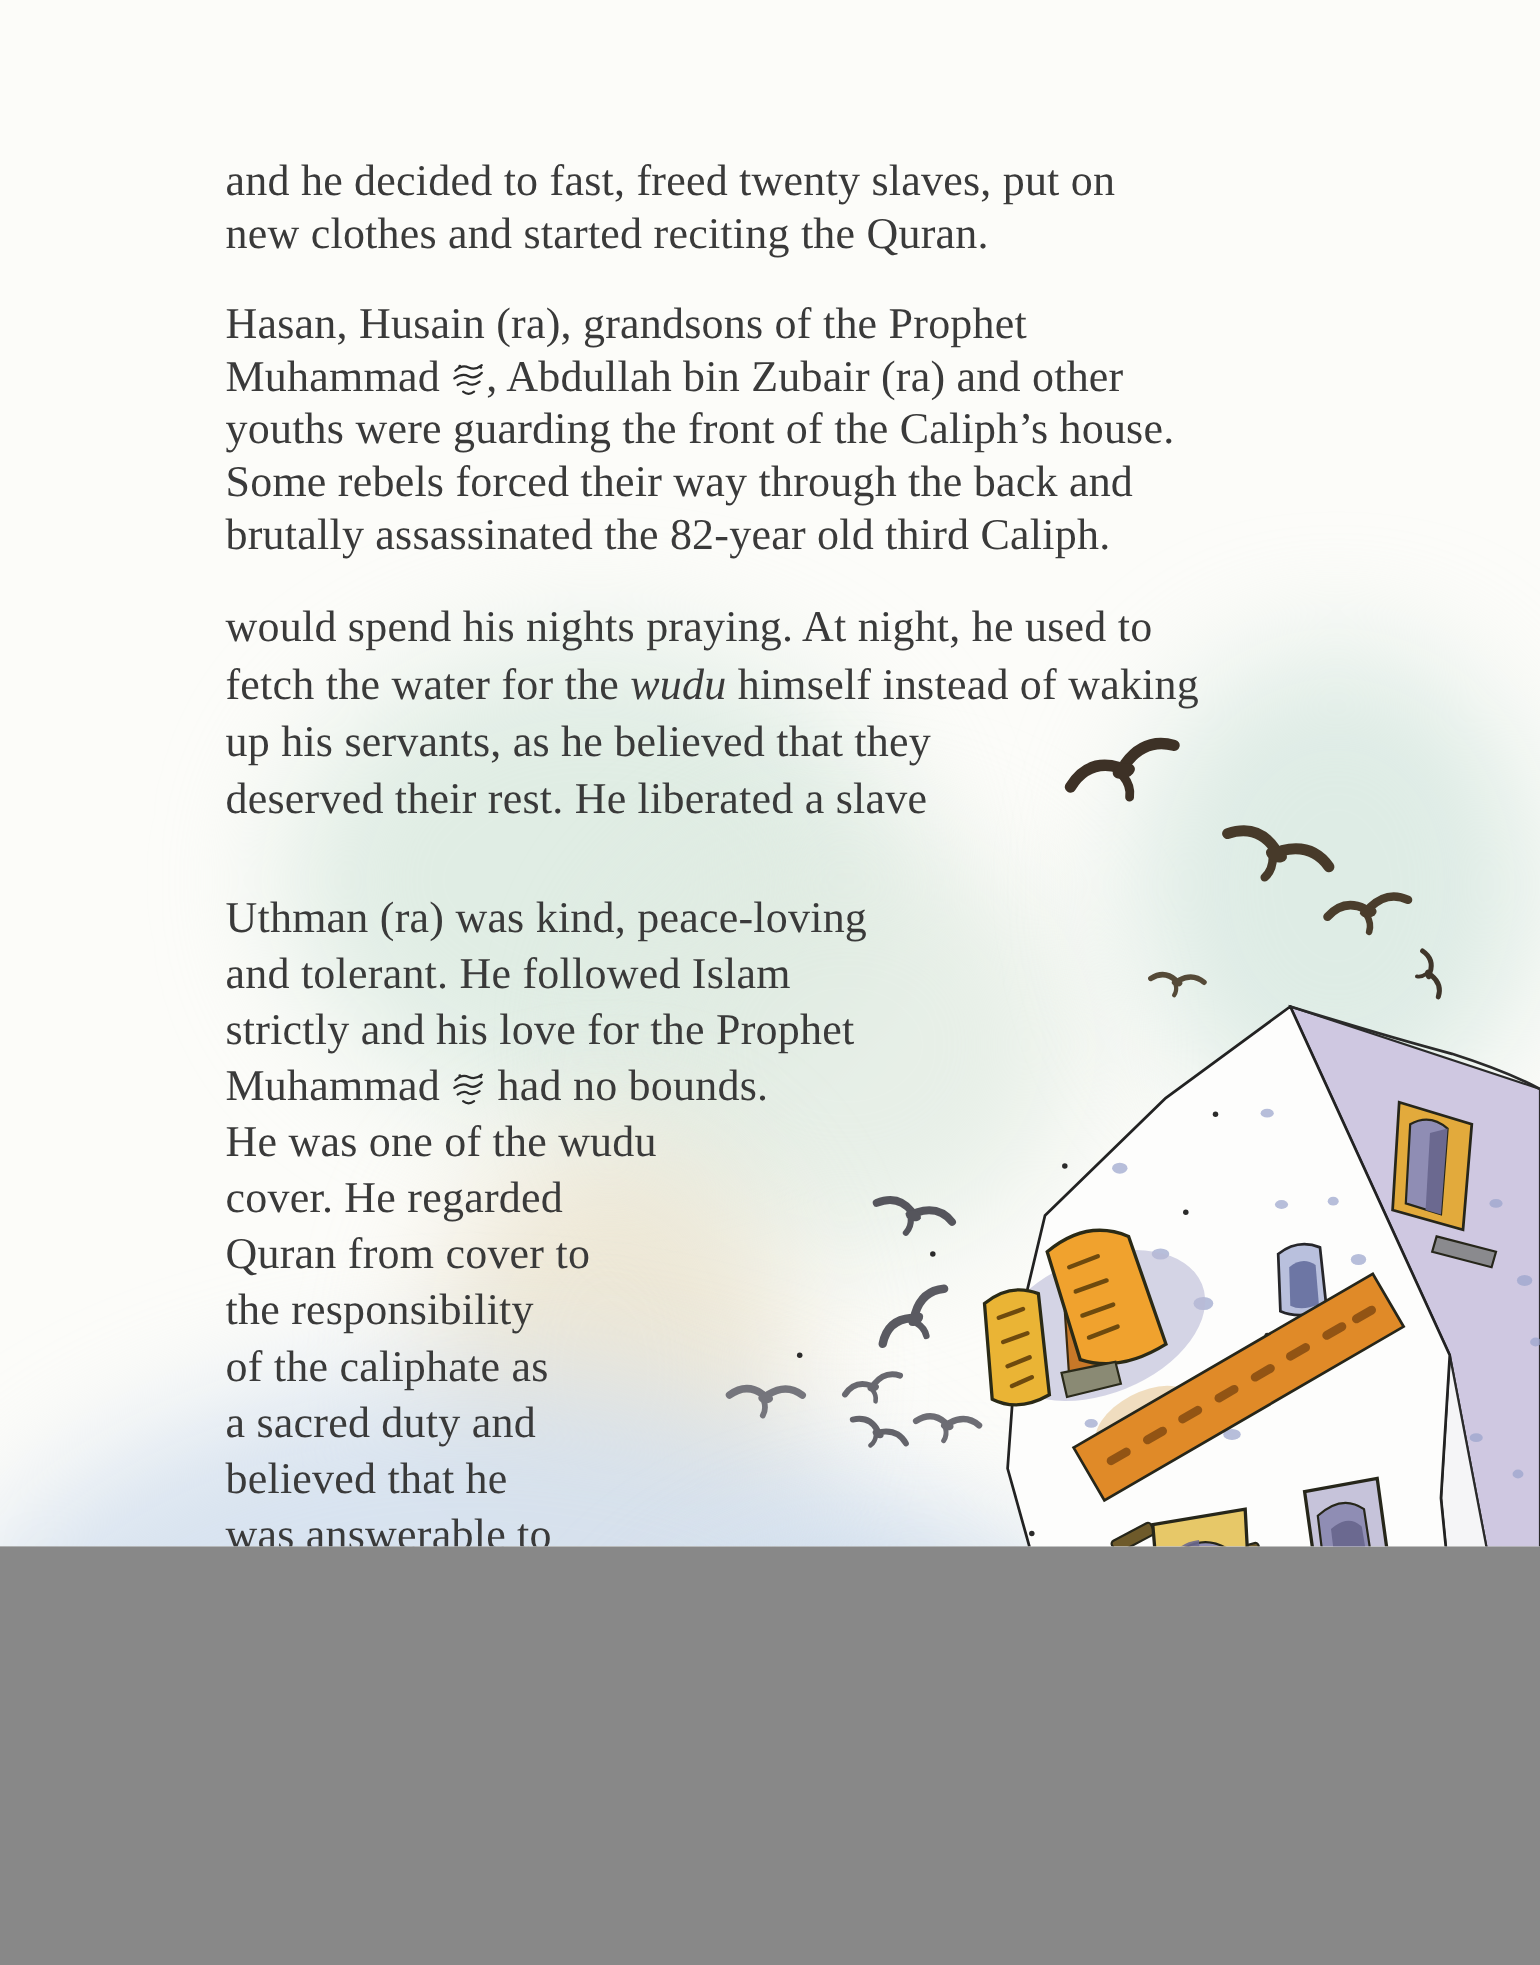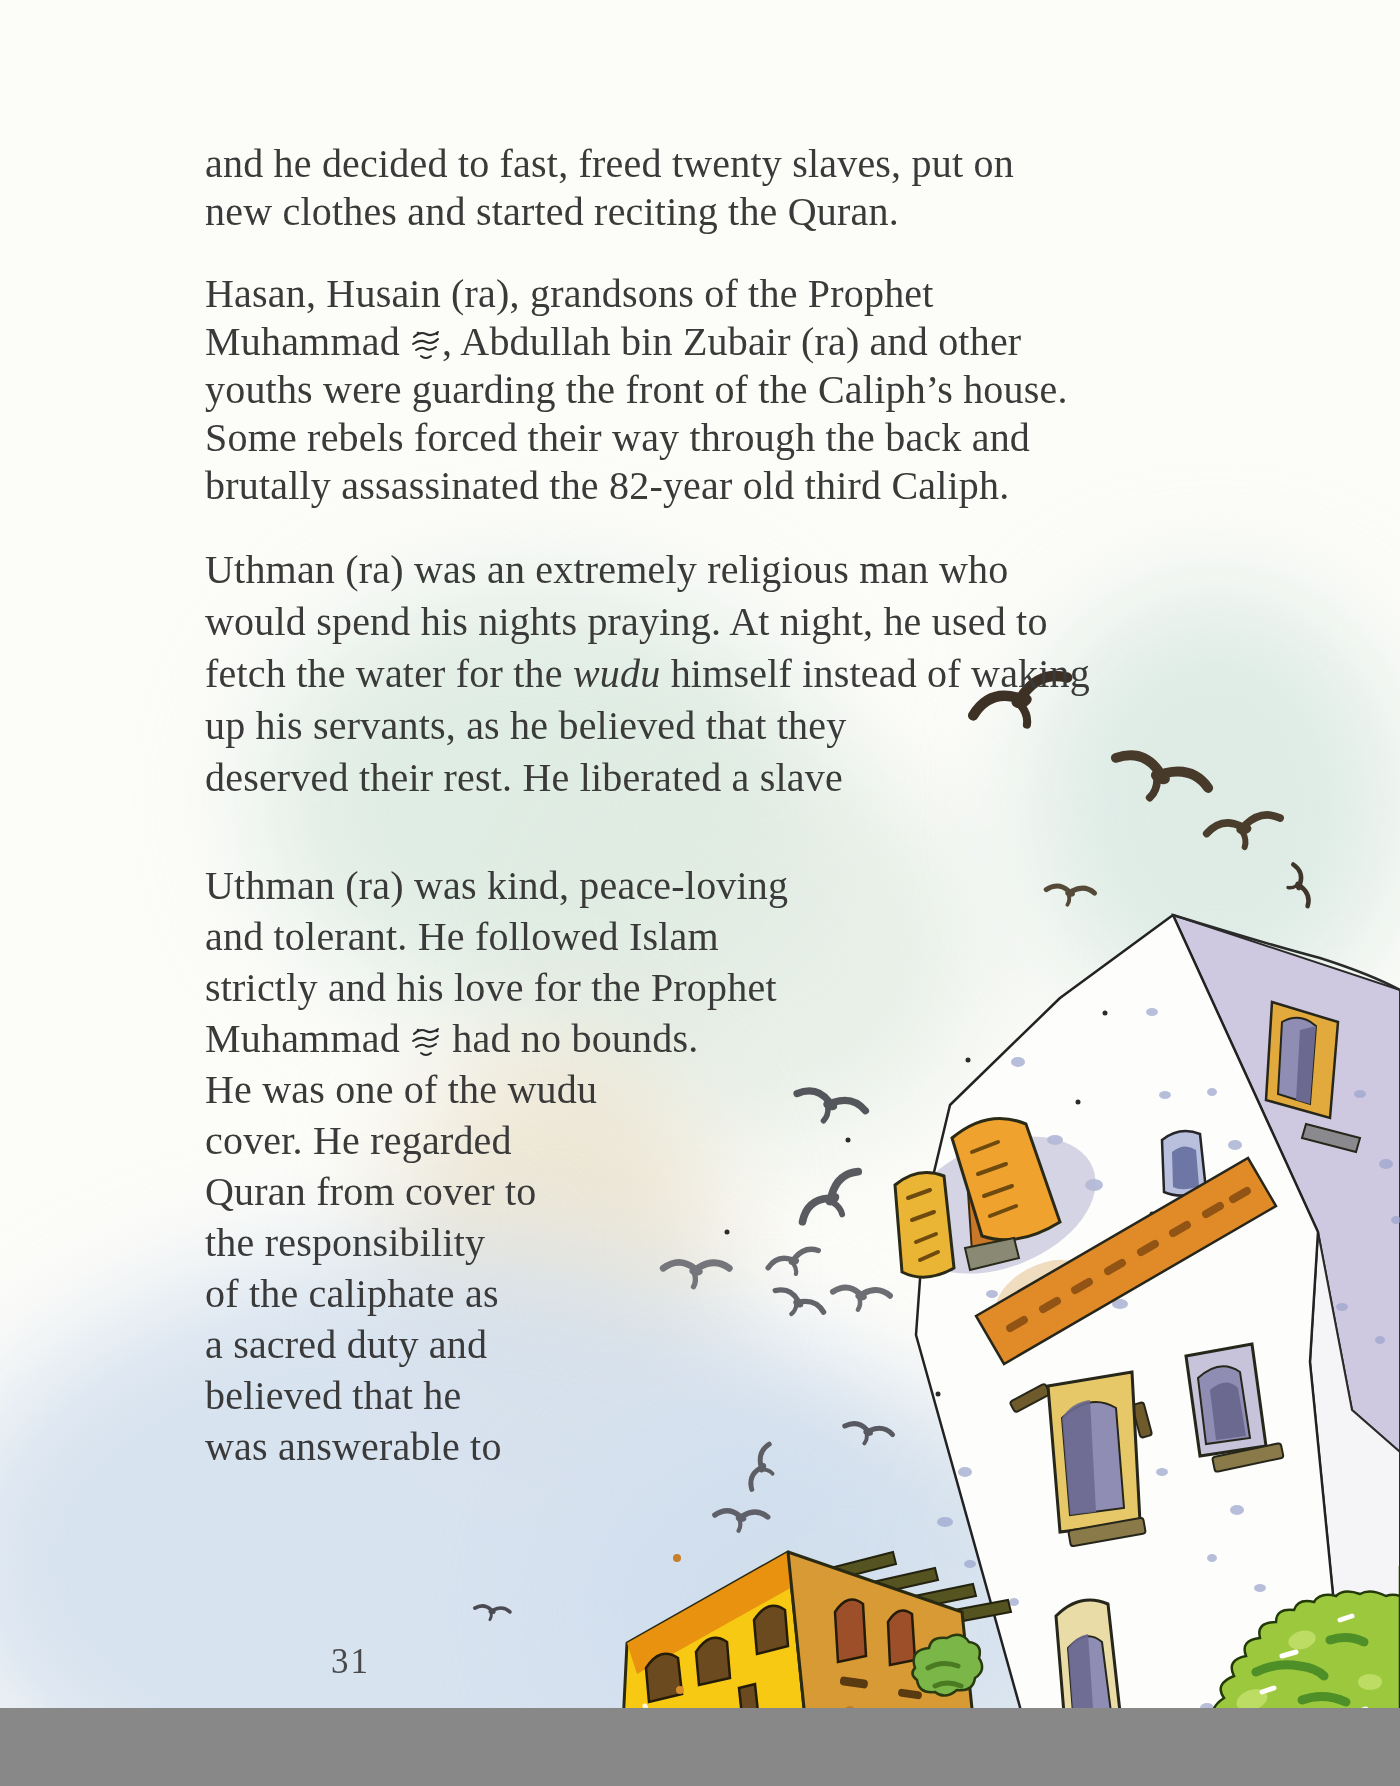--- a/index.html
+++ b/index.html
@@ -1,18 +1,18 @@
 <!DOCTYPE html>
 <html style="--c-paper: #fcfcf9; --c-text: #3a3a3a; --c-sky_wash: #dbe9e2; --c-blue_wash: #d4e0ee; --c-beige_wash: #e5dac0; --c-white_building: #fdfdfc; --c-lavender_shadow: #cfc8e1; --c-speckle_blue: #9aa4cc; --c-awning_orange: #f0a22e; --c-band_orange: #e08a28; --c-window_yellow: #e7c868; --c-window_grey: #8f8db4; --c-window_grey_dark: #6b6990; --c-sill_khaki: #8a7a4a; --c-yellow_building: #f8c912; --c-ochre_building: #d89a35; --c-roof_orange: #e8920f; --c-window_brown: #6b4a1f; --c-window_red: #9c4f28; --c-tree_green: #9cc83e; --c-tree_dark: #4f8f28; --c-tree_light: #c3e06a; --c-bird_dark: #3d3126; --c-bird_grey: #63636a; --c-ink: #2b2b2b;"><head>
 <meta charset="utf-8">
 <style>
   html,body{margin:0;padding:0;background:#888;}
   .page{
     position:relative;
-    width:1400px;height:1708px;
+    width:1400px;height:1406px;
     background:var(--c-paper,#fcfcf9);
     overflow:hidden;
     font-family:"Liberation Serif", serif;
   }
   
   .wash{position:absolute;border-radius:50%;filter:blur(55px);}
   .w-sky-left  {left:260px; top:585px;  width:560px; height:430px; background:rgba(219,234,225,.85);}
   .w-sky-mid   {left:560px; top:760px;  width:420px; height:380px; background:rgba(224,235,226,.75);}
   .w-sky-right {left:1030px;top:590px;  width:370px; height:430px; background:rgba(214,231,224,.8);}
   .w-beige     {left:390px; top:1030px; width:330px; height:430px; background:rgba(229,218,192,.6);}
@@ -310,21 +310,20 @@
       <path d="M6,22 q6,-4 10,-1 q5,2 10,-2"></path>
       <path d="M11,28 q5,4 10,0"></path>
       <circle cx="27" cy="6" r="1.3" fill="#2b2b2b" stroke="none"></circle>
       <circle cx="8" cy="5" r="1.3" fill="#2b2b2b" stroke="none"></circle>
     </svg><span>, Abdullah bin Zubair (ra) and other</span></div>
         <div class="line"><span>youths were guarding the front of the Caliph’s house.</span></div>
         <div class="line"><span>Some rebels forced their way through the back and</span></div>
         <div class="line"><span>brutally assassinated the 82-year old third Caliph.</span></div>
       </div>
       <div class="para">
-        <div class="line"><span>Uthman (ra) was an extremely religious man who</span></div>
         <div class="line"><span>would spend his nights praying. At night, he used to</span></div>
         <div class="line"><span>fetch the water for the </span><span class="it">wudu</span><span> himself instead of waking</span></div>
         <div class="line"><span>up his servants, as he believed that they</span></div>
         <div class="line"><span>deserved their rest. He liberated a slave</span></div>
       </div>
       <div class="para">
         <div class="line"><span>Uthman (ra) was kind, peace-loving</span></div>
         <div class="line"><span>and tolerant. He followed Islam</span></div>
         <div class="line"><span>strictly and his love for the Prophet</span></div>
         <div class="line"><span>Muhammad </span><svg class="pbuh" viewBox="0 0 32 34" fill="none" stroke="#2b2b2b" stroke-width="2" stroke-linecap="round">

